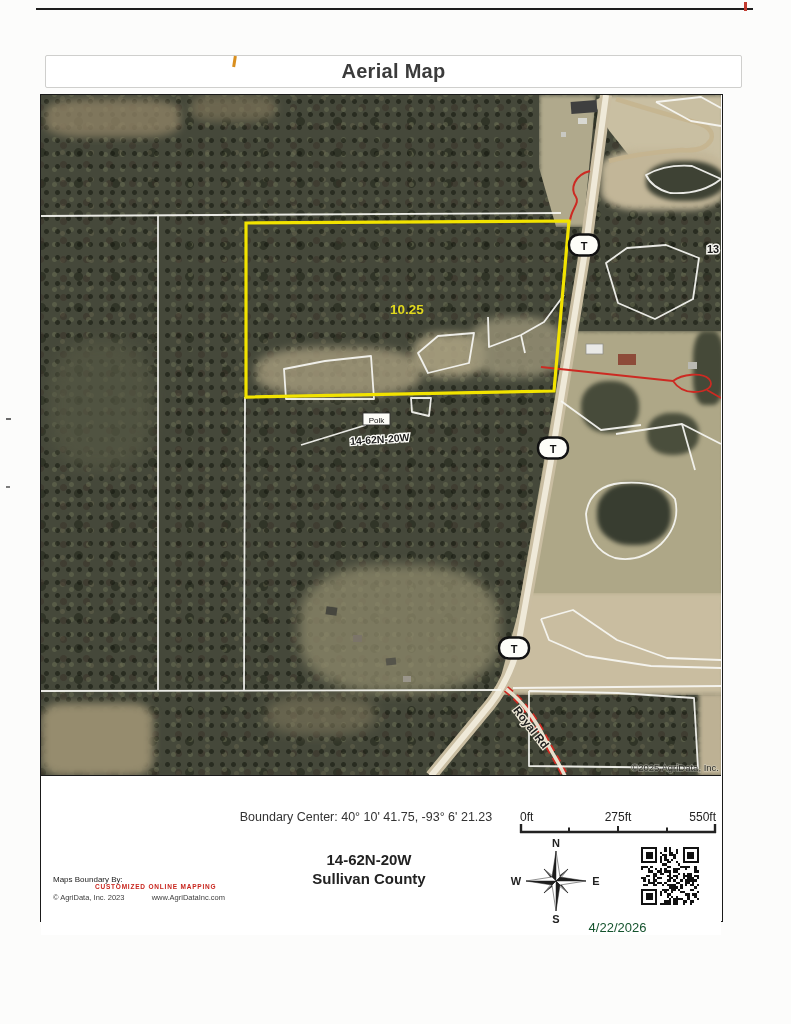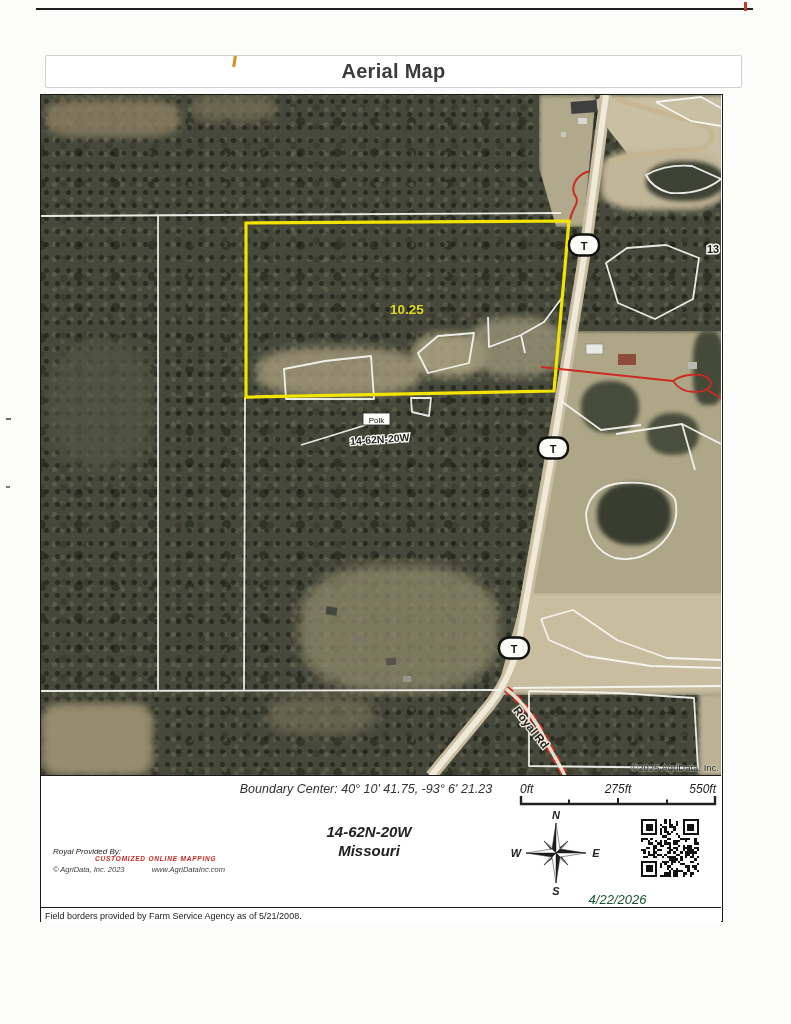--- a/index.html
+++ b/index.html
@@ -34,21 +34,21 @@
       radial-gradient(circle, rgba(132,127,97,.25) 2px, transparent 3px),
       radial-gradient(circle, rgba(28,32,20,.5) 4px, transparent 5px);
     background-size:11px 13px, 17px 15px, 23px 19px, 29px 27px, 37px 31px;
     background-position:0 0, 5px 7px, 11px 3px, 7px 17px, 19px 11px;
     border-bottom:1.5px solid #1a1a1a; }
   .patch { position:absolute; }
   .map-svg { position:absolute; left:0; top:0; width:680px; height:681px; }
   .map-svg text { font-family:"Liberation Sans", sans-serif; }
 
   
-  .footer { position:absolute; left:0; top:681px; width:680px; height:131px; background:#fff;font-style:italic; }
+  .footer { position:absolute; left:0; top:709px; width:680px; height:131px; background:#fff; }
   .boundary-center { position:absolute; left:125px; top:6px; width:400px; text-align:center;
     font-size:12.5px; color:#333; }
   .scalebar { position:absolute; left:473px; top:4px; }
   .trs-block { position:absolute; left:218px; top:47px; width:220px; text-align:center;
     font-weight:bold; font-size:15px; line-height:18.5px; color:#222; }
   .compass { position:absolute; left:467px; top:33px; }
   .compass text { font-family:"Liberation Sans", sans-serif; font-weight:bold; font-size:11px; fill:#222; }
   .qr-box { position:absolute; left:600px; top:43px; width:58px; height:58px; background:#fff; }
   .date-label { position:absolute; left:525px; top:116px; width:103px; text-align:center;
     font-size:13px; color:#14532d; }
@@ -207,21 +207,21 @@
           <line x1="7" y1="16" x2="7" y2="25" stroke-width="2.4"></line>
           <line x1="201" y1="16" x2="201" y2="25" stroke-width="2.4"></line>
           <line x1="104" y1="18" x2="104" y2="23" stroke-width="2"></line>
           <line x1="55" y1="19.5" x2="55" y2="23" stroke-width="2"></line>
           <line x1="153" y1="19.5" x2="153" y2="23" stroke-width="2"></line>
         </g>
       </svg>
 
       <div class="trs-block">
         <div>14-62N-20W</div>
-        <div>Missouri</div>
+        <div>Sullivan County</div>
       </div>
 
       <svg class="compass" width="96" height="90">
         <g stroke="#222" stroke-width=".5">
           <polygon points="60,32 50,40 48,44" fill="#1d1d1d"></polygon>
             <polygon points="60,32 52,42 48,44" fill="#fff"></polygon>
           <polygon points="60,56 52,46 48,44" fill="#1d1d1d"></polygon>
             <polygon points="60,56 50,48 48,44" fill="#fff"></polygon>
           <polygon points="36,56 46,48 48,44" fill="#1d1d1d"></polygon>
             <polygon points="36,56 44,46 48,44" fill="#fff"></polygon>
@@ -443,26 +443,23 @@
             <rect x="20" y="2" width="3" height="3" fill="#111"></rect>
             <rect x="0" y="18" width="7" height="7" fill="#111"></rect>
             <rect x="1" y="19" width="5" height="5" fill="#fff"></rect>
             <rect x="2" y="20" width="3" height="3" fill="#111"></rect>
           </svg>
       </div>
 
       <div class="date-label">4/22/2026</div>
 
       <div class="provider">
-        <div class="heading">Royal Provided By:</div>
+        <div class="heading">Maps Boundary By:</div>
         <div class="tagline">CUSTOMIZED ONLINE MAPPING</div>
         <div class="provider-bottom">
           <span>© AgriData, Inc. 2023</span>
           <span>www.AgriDataInc.com</span>
         </div>
       </div>
     </div>
 
-    <div class="disclaimer-row">
-      <span>Field borders provided by Farm Service Agency as of 5/21/2008.</span>
-    </div>
   </div>
 </div>
 
 </body></html>

